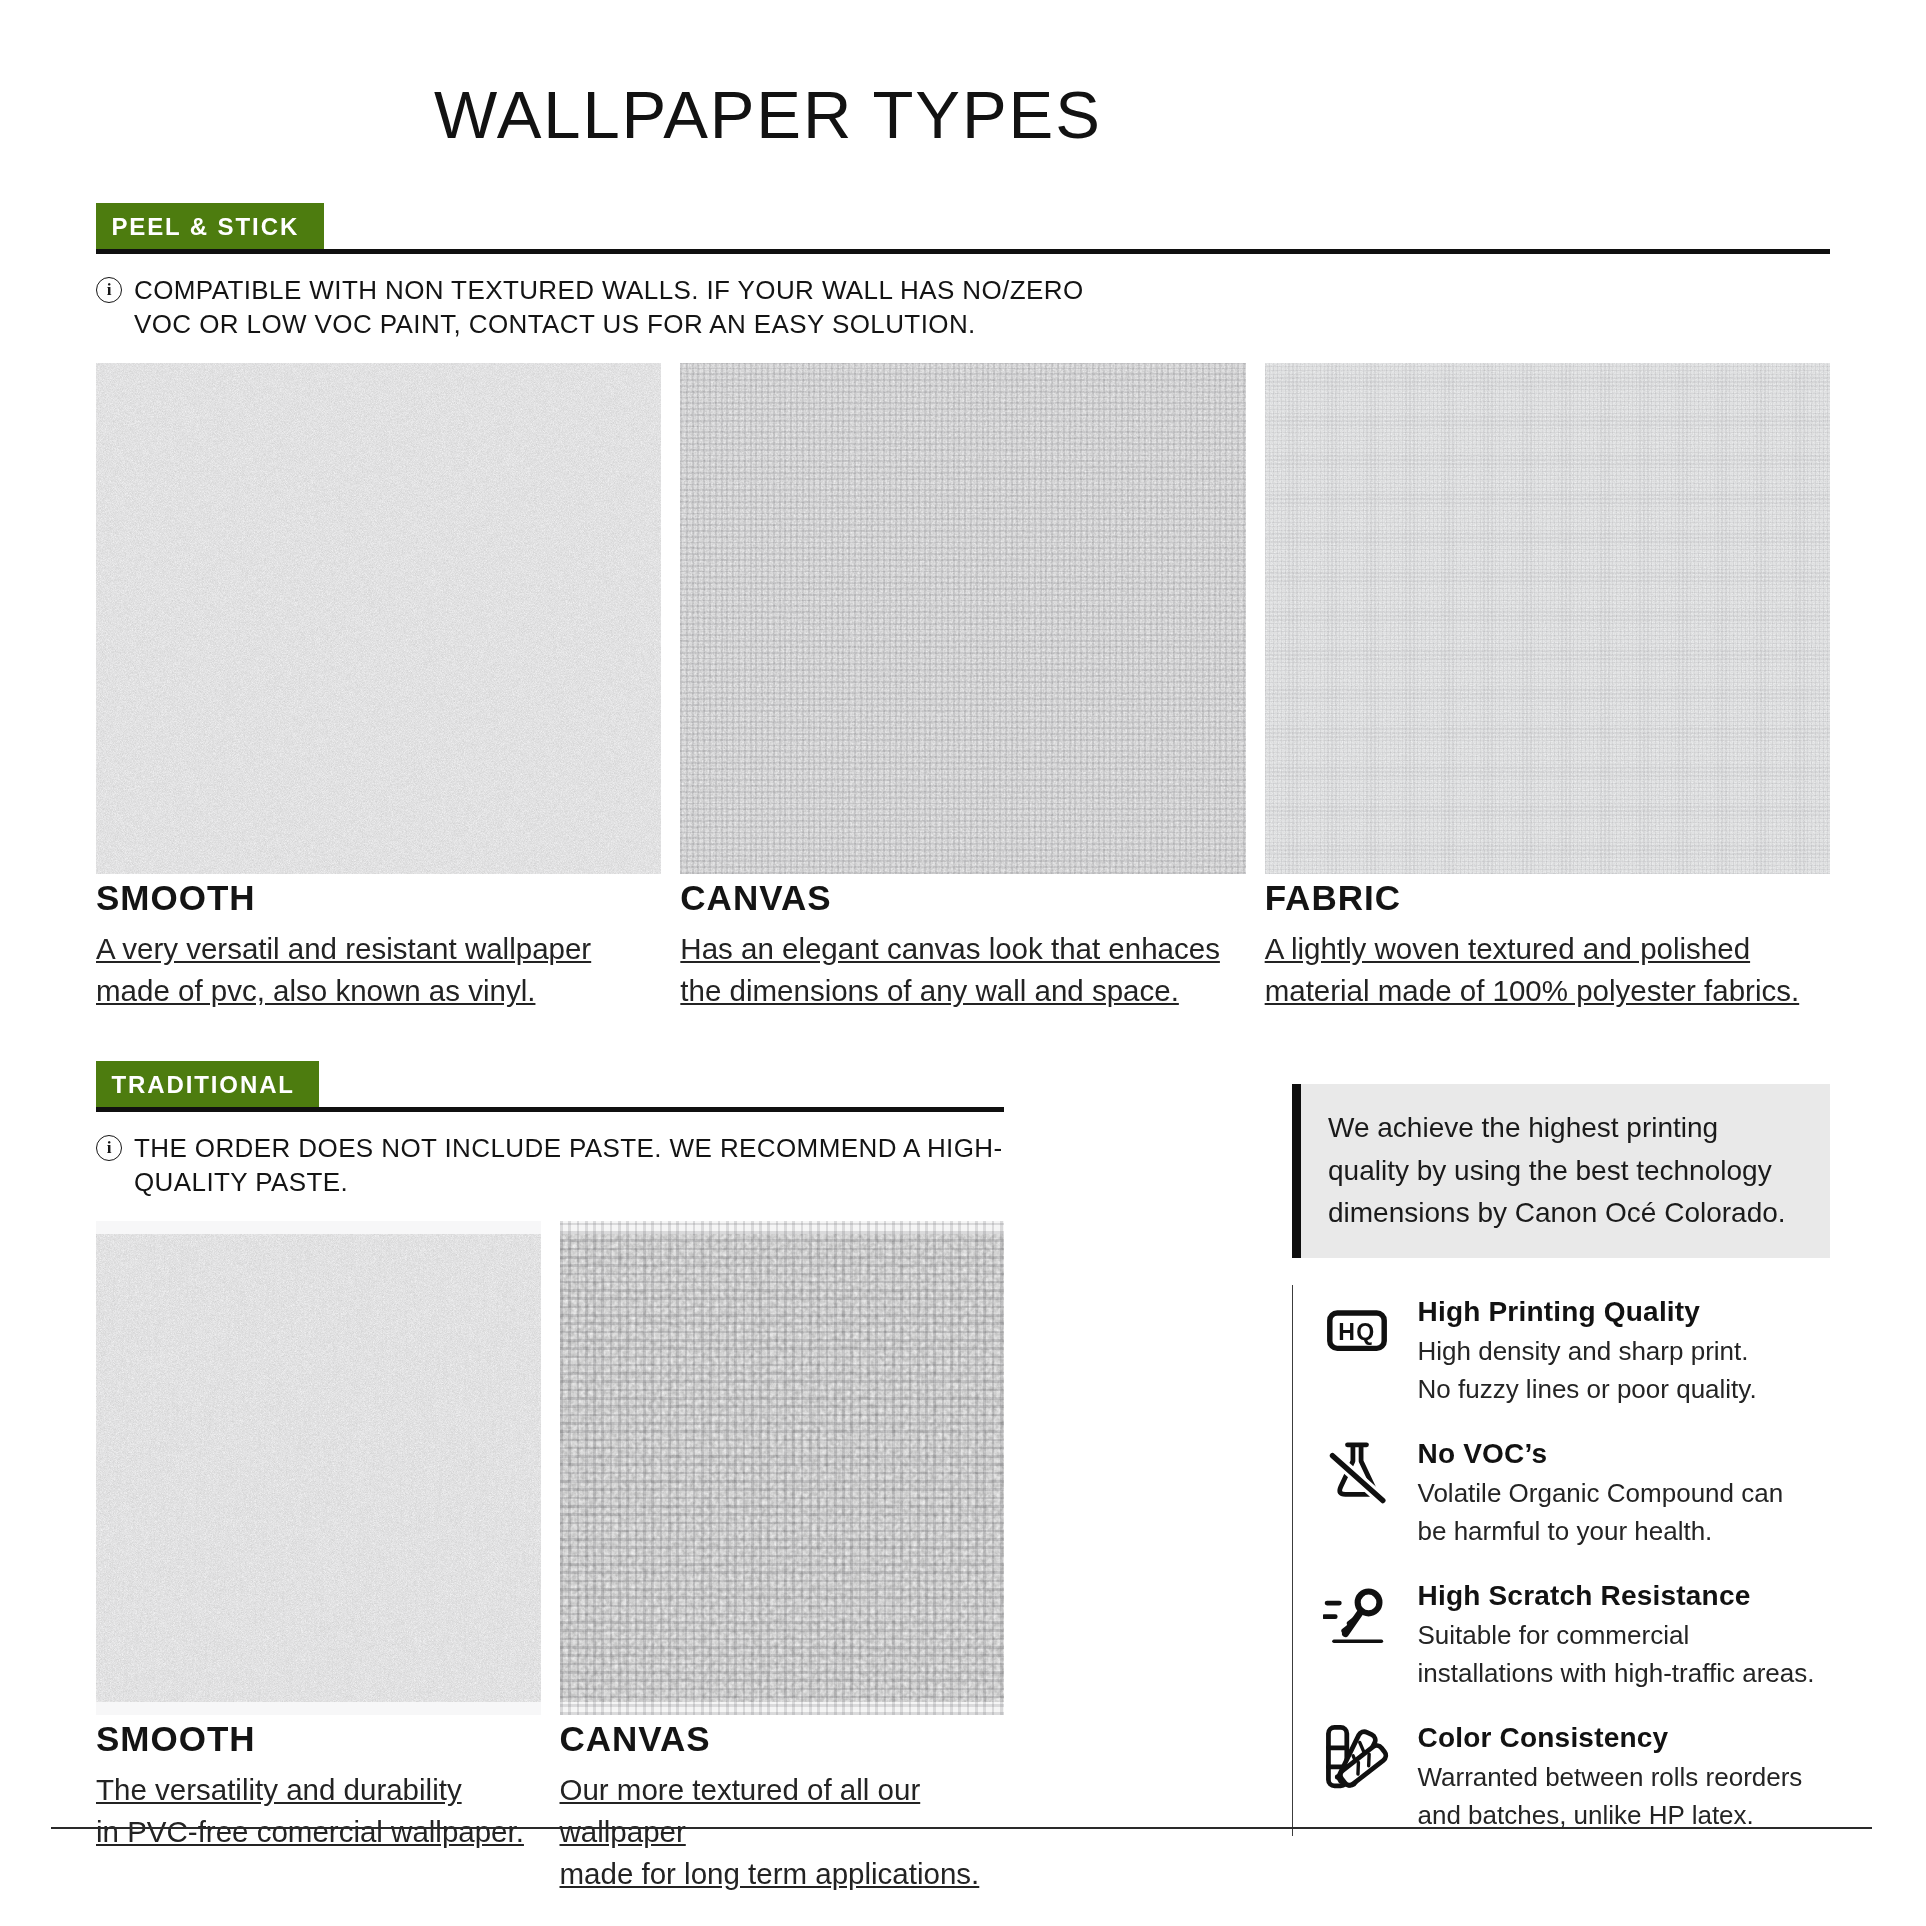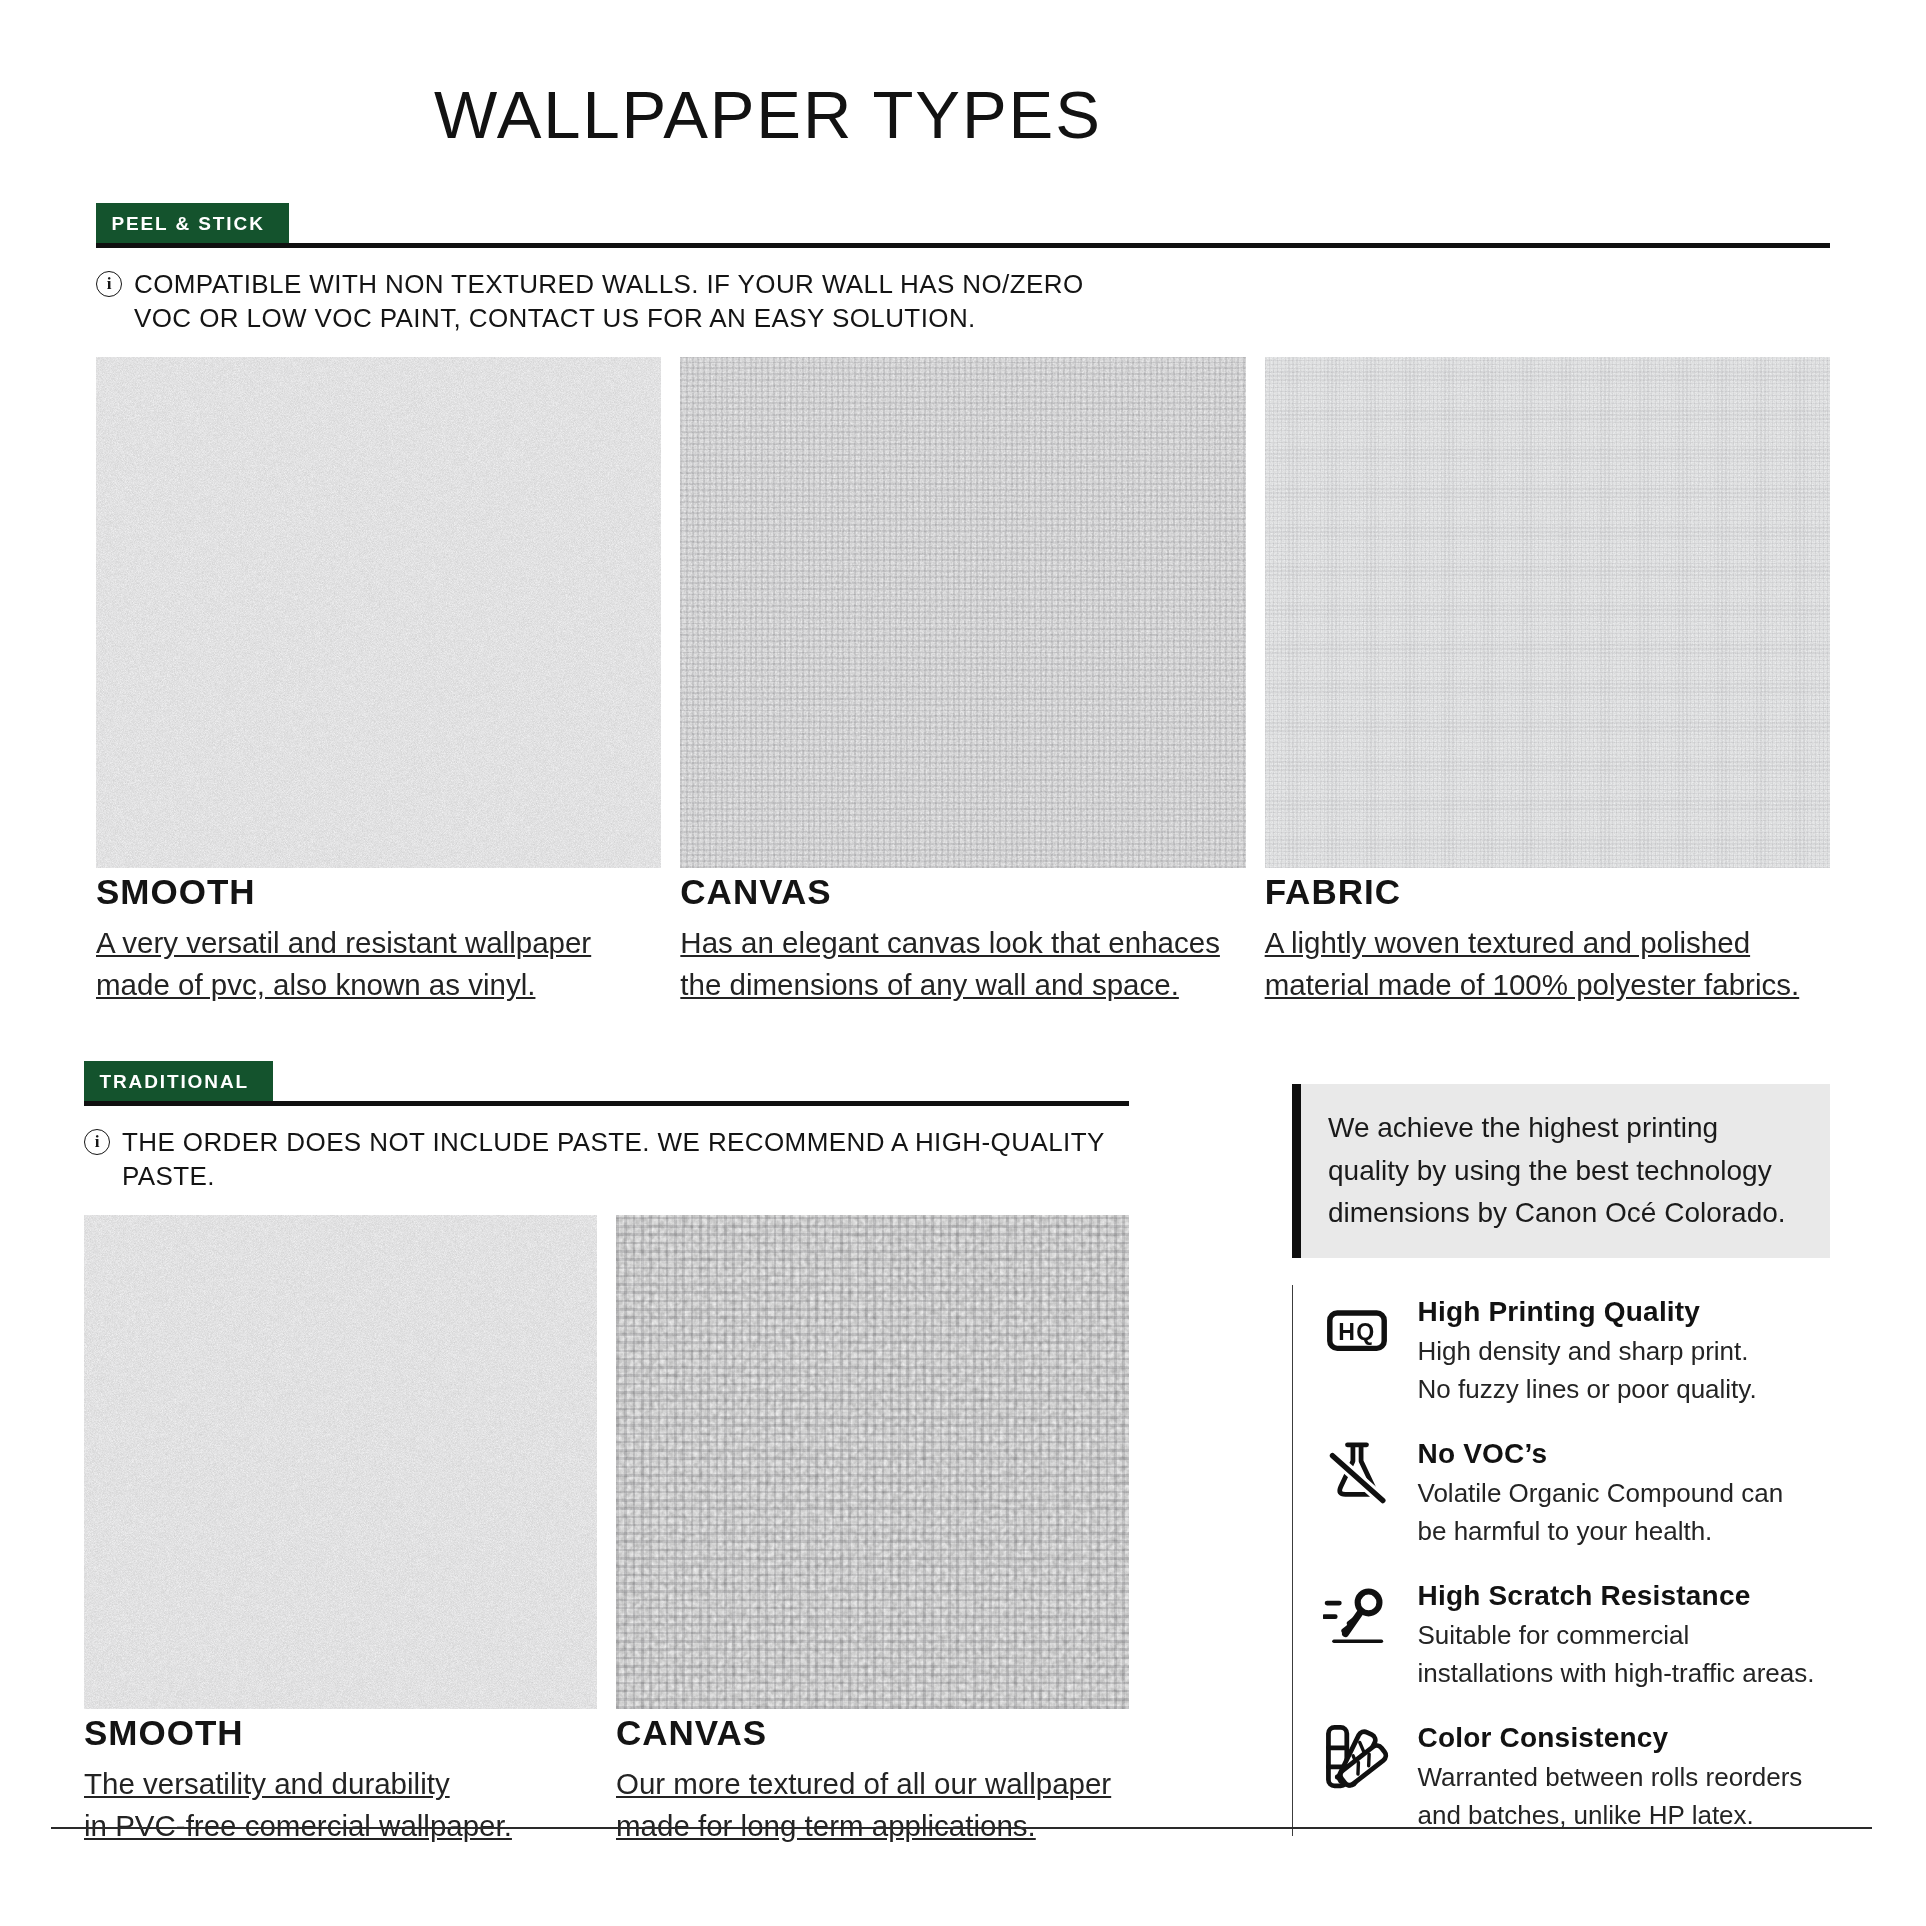--- a/index.html
+++ b/index.html
@@ -11,22 +11,22 @@
   
   .main-title{
     position:absolute;left:434px;top:76px;
     font-size:67px;font-weight:400;letter-spacing:1.9px;color:#121212;white-space:nowrap;
   }
 
   
   .section{position:absolute;}
   .section-rule{border-bottom:5.1px solid #101010;display:flex;align-items:flex-end;}
   .section-tag{
-    background:#14532d;color:#ffffff;display:inline-block;
-    font-size:19px;font-weight:700;letter-spacing:1.9px;
+    background:#4d7c0f;color:#ffffff;display:inline-block;
+    font-size:24px;font-weight:700;letter-spacing:1.9px;
     padding:9.6px 24.4px 8.3px 15.4px;
   }
 
   
   .note{display:flex;gap:11.6px;align-items:flex-start;margin-top:20.5px;}
   .info-badge{
     flex:none;width:24.4px;height:24.4px;margin-top:2.6px;
     border:1.9px solid #141414;border-radius:50%;
     display:flex;align-items:center;justify-content:center;
     font-size:17.3px;font-weight:700;font-family:"Liberation Serif",serif;
@@ -155,21 +155,21 @@
         <div class="type-name">FABRIC</div>
         <div class="type-desc">
           <span>A lightly woven textured and polished</span>
           <span>material made of 100% polyester fabrics.</span>
         </div>
       </div>
 
     </div>
   </div>
 
-  <div class="section" style="left:84px;top:1061px;width:1045px;">
+  <div class="section" style="left:96px;top:1061px;width:908px;">
     <div class="section-rule">
       <div class="section-tag">TRADITIONAL</div>
     </div>
 
     <div class="note">
       <div class="info-badge">i</div>
       <div class="note-text">
         <span>THE ORDER DOES NOT INCLUDE PASTE. WE RECOMMEND A HIGH-QUALITY PASTE.</span>
       </div>
     </div>

